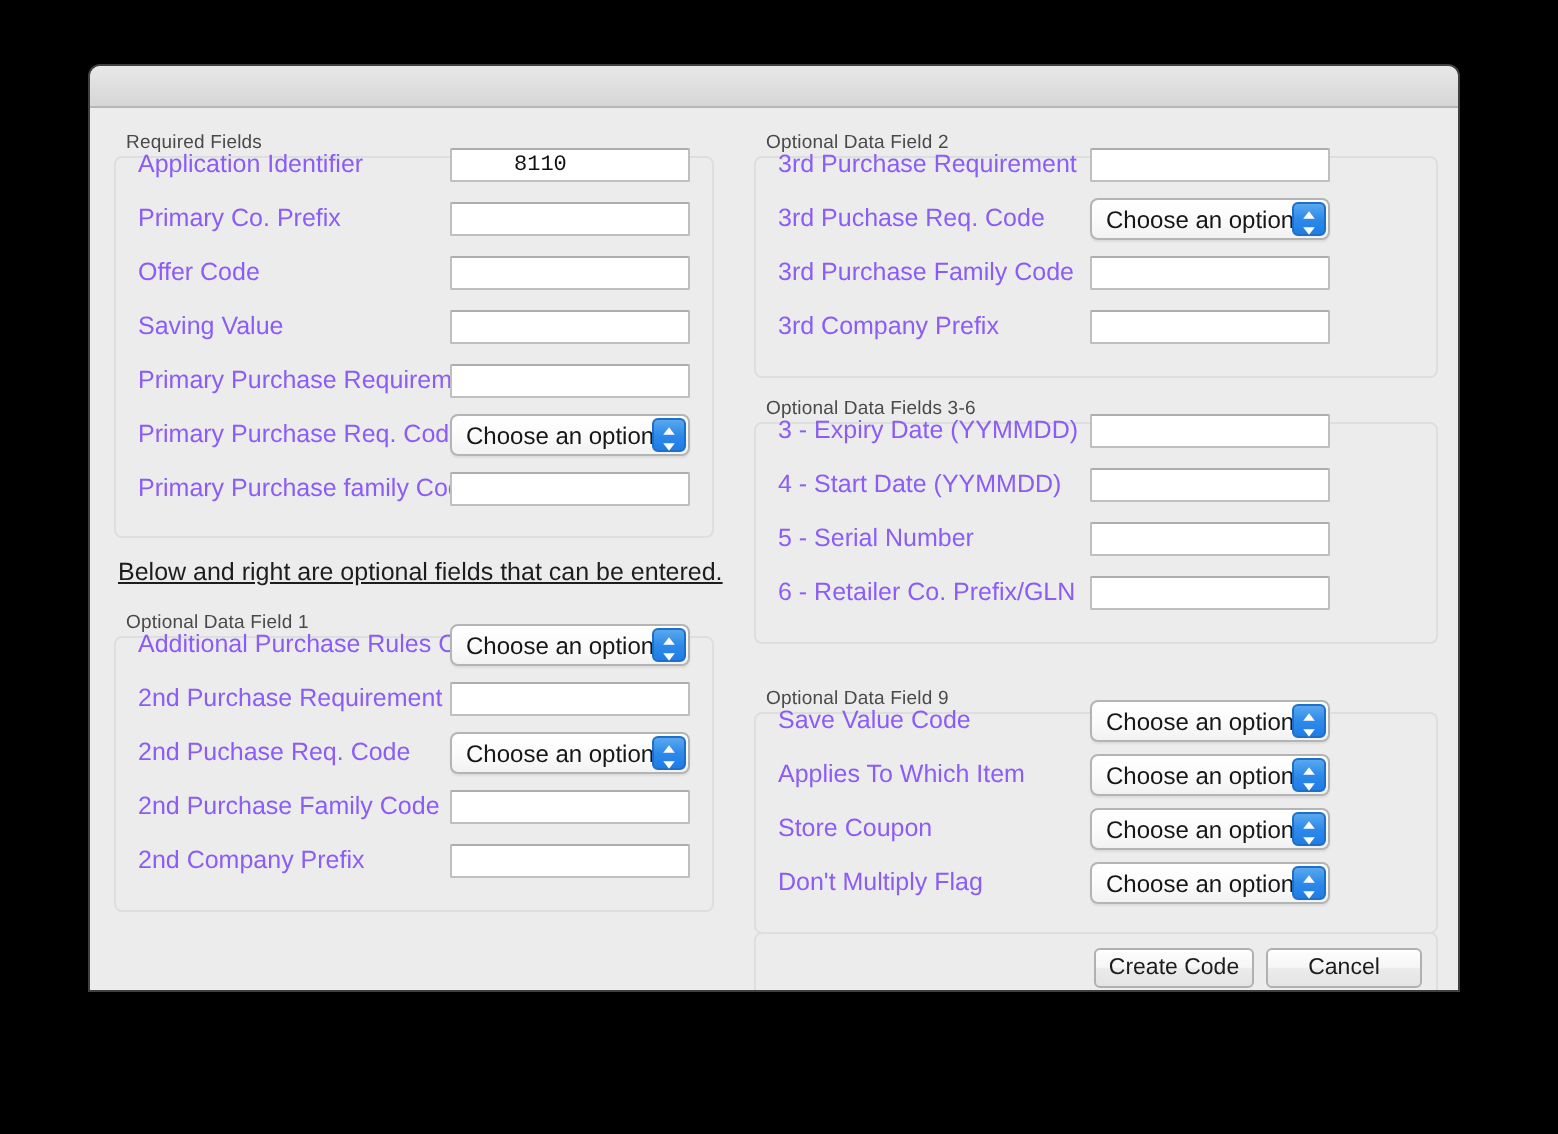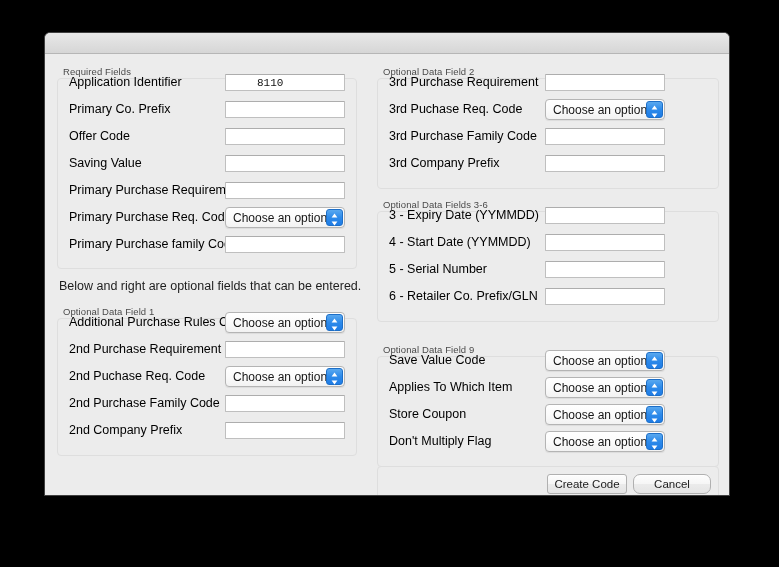--- a/index.html
+++ b/index.html
@@ -84,21 +84,21 @@
     left: 0;
     right: 0;
     height: 27px;
   }
   .row .lbl {
     position: absolute;
     left: 12px;
     top: 0;
     line-height: 27px;
     font-size: 12.5px;
-    color: #000000;
+    color: #8b5cf6;
     white-space: nowrap;
   }
 
   input.txt {
     position: absolute;
     top: 5px;
     height: 17px;
     box-sizing: border-box;
     background: #ffffff;
     border: 1px solid #bfbfbf;
@@ -145,20 +145,21 @@
     box-sizing: border-box;
   }
   .popup .arrows svg { display: block; margin: 3px auto 0 auto; }
 
   
   #note {
     position: absolute;
     font-size: 12.5px;
     color: #1d1d1d;
     white-space: nowrap;
+    text-decoration: underline;
   }
 
   
   .btn {
     position: absolute;
     height: 20px;
     box-sizing: border-box;
     background: linear-gradient(to bottom, #fdfdfd 0%, #f6f6f6 48%, #ebebeb 52%, #e4e4e4 100%);
     border: 1px solid #b0b0b0;
     border-radius: 3px;
@@ -379,21 +380,21 @@
                     </svg>
                   </span>
                 </div>
               </div>
             </div>
         </div>
 
         <div class="group-wrap" style="left:0px; top:412px; width:342px; height:36px;">
           <div class="group-body" style="height:36px;" id="body-actions">
             <button class="btn" style="left:170px; top:8px; width:80px;">Create Code</button>
-            <button class="btn" style="left:256px; top:8px; width:78px;border-radius:7px;">Cancel</button>
+            <button class="btn" style="left:256px; top:8px; width:78px;">Cancel</button>
           </div>
         </div>
 
       </div>
 
     </div>
   </div>
 </div>
 
 </body></html>

